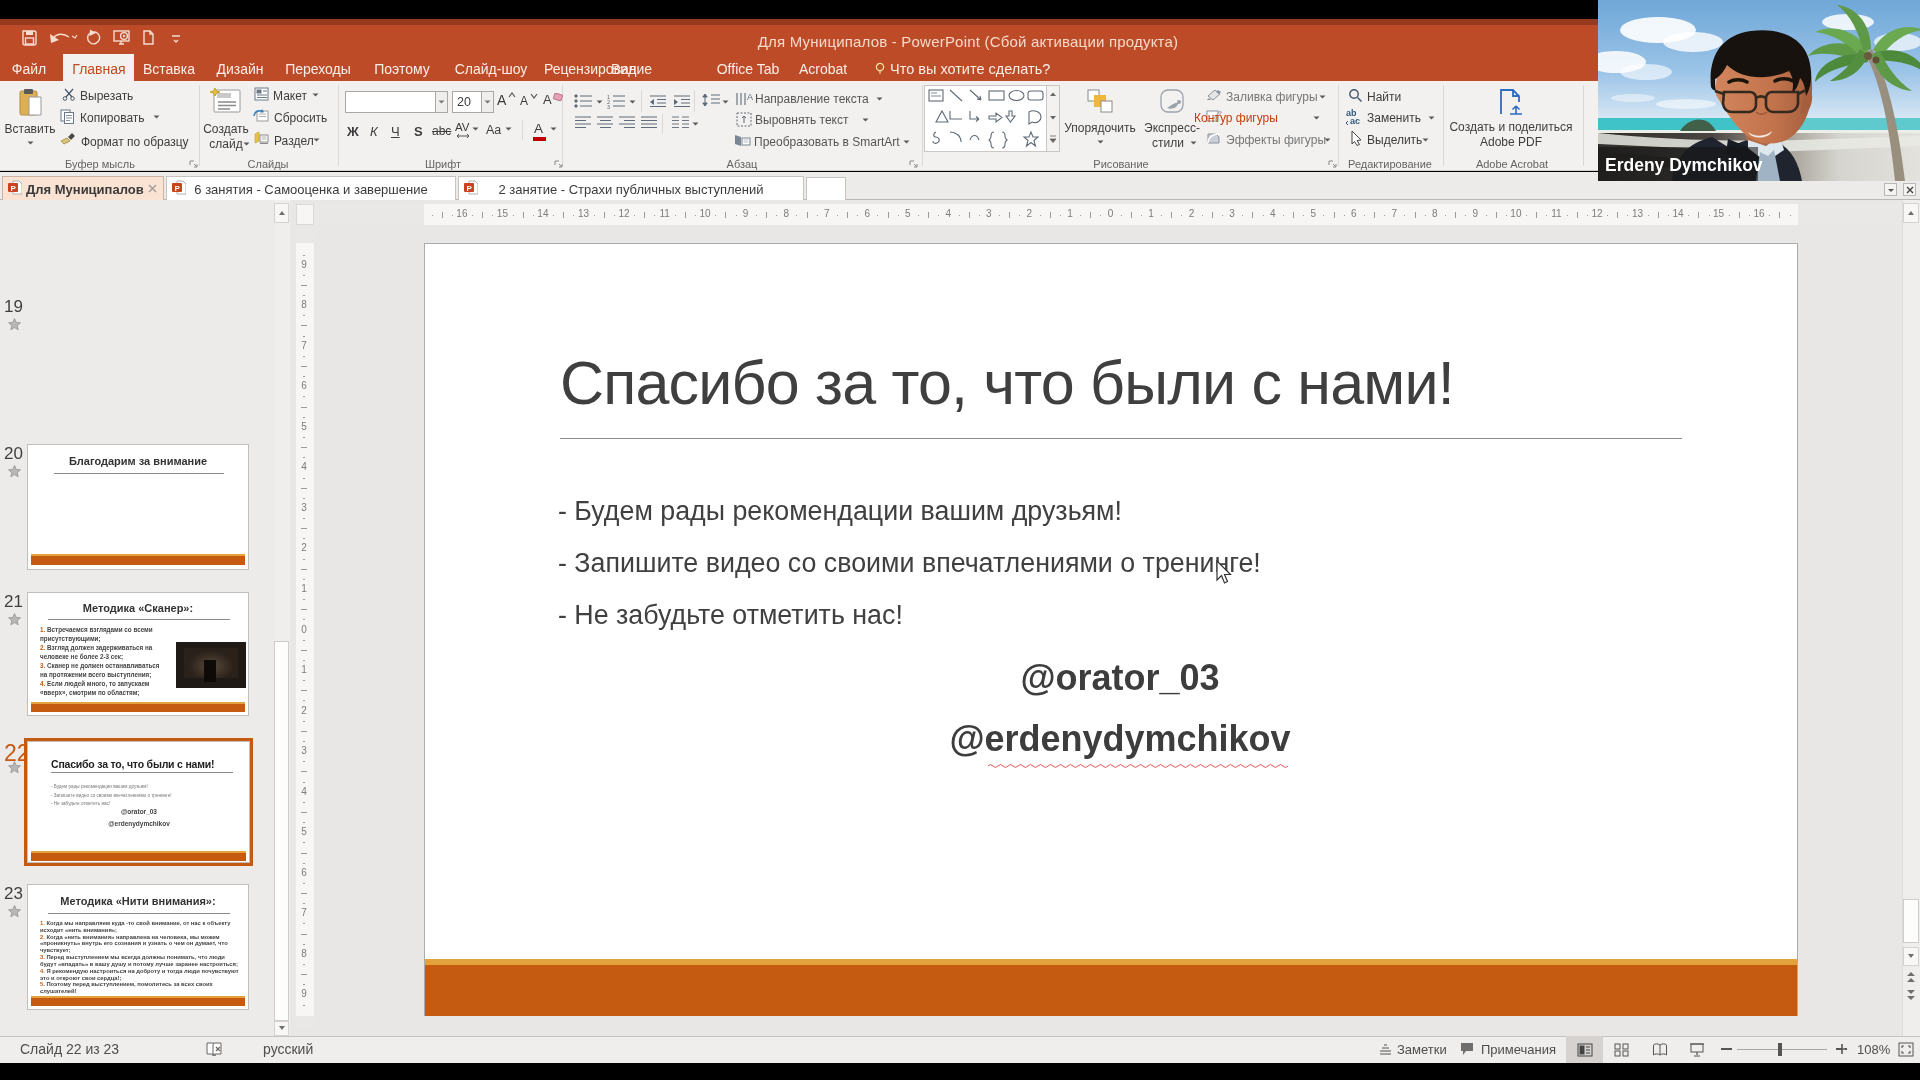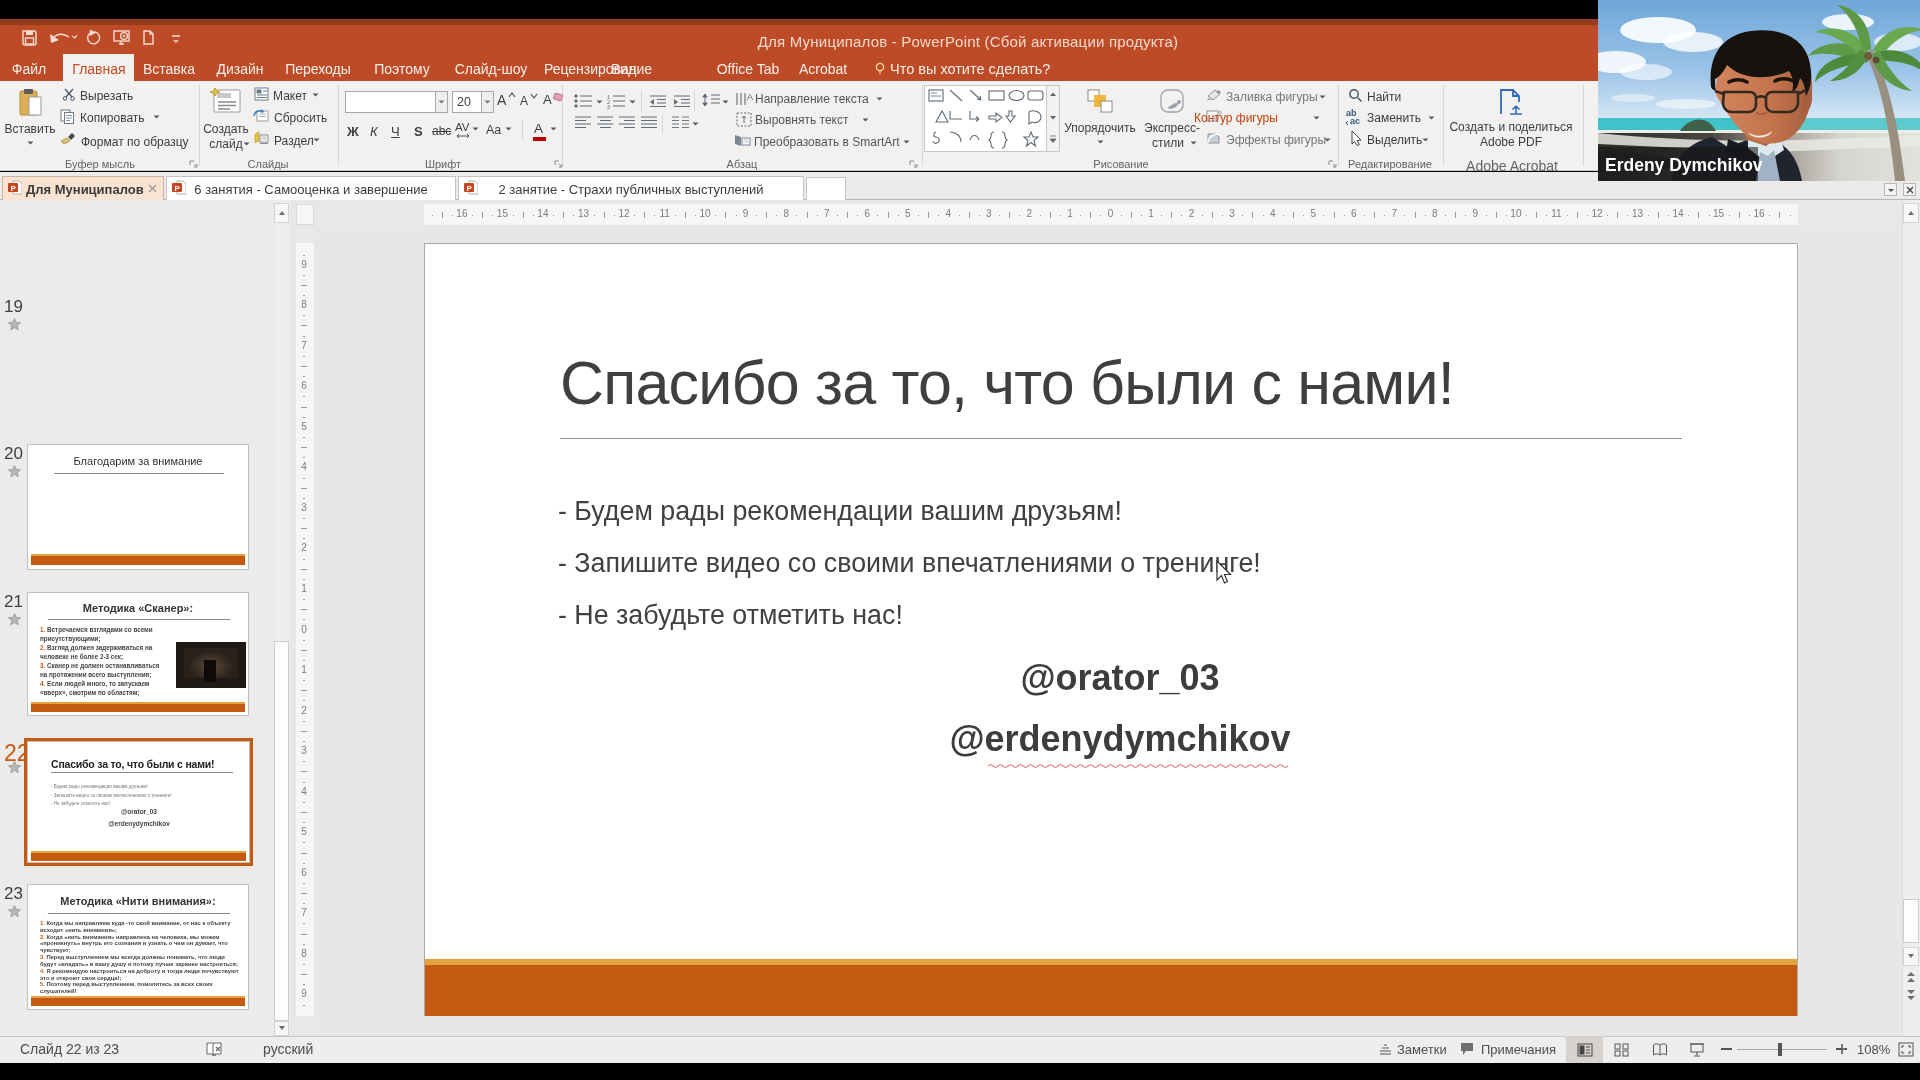--- a/index.html
+++ b/index.html
@@ -53,21 +53,21 @@
 <div class="abs" style="left:922px;top:85px;width:1px;height:81px;background:#dad7d4"></div>
 <div class="abs" style="left:1338px;top:85px;width:1px;height:81px;background:#dad7d4"></div>
 <div class="abs" style="left:1443px;top:85px;width:1px;height:81px;background:#dad7d4"></div>
 <div class="abs" style="left:1583px;top:85px;width:1px;height:81px;background:#dad7d4"></div>
 <div class="abs" style="left:20px;top:158px;width:160px;text-align:center;font-size:11px;color:#646464">Буфер мысль</div>
 <div class="abs" style="left:188px;top:158px;width:160px;text-align:center;font-size:11px;color:#646464">Слайды</div>
 <div class="abs" style="left:363px;top:158px;width:160px;text-align:center;font-size:11px;color:#646464">Шрифт</div>
 <div class="abs" style="left:662px;top:158px;width:160px;text-align:center;font-size:11px;color:#646464">Абзац</div>
 <div class="abs" style="left:1041px;top:158px;width:160px;text-align:center;font-size:11px;color:#646464">Рисование</div>
 <div class="abs" style="left:1310px;top:158px;width:160px;text-align:center;font-size:11px;color:#646464">Редактирование</div>
-<div class="abs" style="left:1432px;top:158px;width:160px;text-align:center;font-size:14px;color:#646464">Adobe Acrobat</div>
+<div class="abs" style="left:1432px;top:158px;width:160px;text-align:center;font-size:11px;color:#646464">Adobe Acrobat</div>
 <svg class="abs" style="left:188px;top:159px" width="10" height="10" viewBox="0 0 10 10" stroke="#8a8a8a" fill="none">
       <path d="M2 2h4M2 2v4M6 5l3 3M9 8v-3M9 8h-3" stroke-width="1"></path>
     </svg>
 <svg class="abs" style="left:553px;top:159px" width="10" height="10" viewBox="0 0 10 10" stroke="#8a8a8a" fill="none">
       <path d="M2 2h4M2 2v4M6 5l3 3M9 8v-3M9 8h-3" stroke-width="1"></path>
     </svg>
 <svg class="abs" style="left:908px;top:159px" width="10" height="10" viewBox="0 0 10 10" stroke="#8a8a8a" fill="none">
       <path d="M2 2h4M2 2v4M6 5l3 3M9 8v-3M9 8h-3" stroke-width="1"></path>
     </svg>
 <svg class="abs" style="left:1327px;top:159px" width="10" height="10" viewBox="0 0 10 10" stroke="#8a8a8a" fill="none">
@@ -403,21 +403,21 @@
 <div class="abs" style="left:0;top:200px;width:290px;height:836px;background:#edebe9;border-right:1px solid #c8c5c2"></div>
 <div class="abs" style="left:4px;top:297px;width:26px;font-size:17px;color:#3f3f3f">19</div>
 <svg class="abs" style="left:8px;top:318px" width="13" height="13" viewBox="0 0 13 13">
       <path d="M6.5 0.5l1.7 3.9 4.3 0.4-3.2 2.8 0.9 4.2-3.7-2.2-3.7 2.2 0.9-4.2L0.5 4.8l4.3-0.4z" fill="#b9b7b5" stroke="#8d8b89" stroke-width="0.7"></path>
     </svg>
 <div class="abs" style="left:4px;top:444px;width:26px;font-size:17px;color:#3f3f3f">20</div>
 <svg class="abs" style="left:8px;top:465px" width="13" height="13" viewBox="0 0 13 13">
       <path d="M6.5 0.5l1.7 3.9 4.3 0.4-3.2 2.8 0.9 4.2-3.7-2.2-3.7 2.2 0.9-4.2L0.5 4.8l4.3-0.4z" fill="#b9b7b5" stroke="#8d8b89" stroke-width="0.7"></path>
     </svg>
 <div class="abs" style="left:27px;top:444px;width:222px;height:126px;background:#fff;border:1px solid #c2bfbc;overflow:hidden">
-      <div style="position:absolute;left:10px;top:10px;width:200px;text-align:center;font-size:11px;font-weight:normal;color:#333">Благодарим за внимание</div>
+      <div style="position:absolute;left:10px;top:10px;width:200px;text-align:center;font-size:11px;font-weight:bold;color:#333">Благодарим за внимание</div>
       <div style="position:absolute;left:26px;top:28px;width:170px;border-top:1px solid #8a8a8a"></div>
       <div class="abs" style="left:3px;right:3px;bottom:4px;height:11px;background:#c55a11">
         <div style="height:1.5px;background:#e3a23f"></div>
       </div>
     </div>
 <div class="abs" style="left:4px;top:592px;width:26px;font-size:17px;color:#3f3f3f">21</div>
 <svg class="abs" style="left:8px;top:613px" width="13" height="13" viewBox="0 0 13 13">
       <path d="M6.5 0.5l1.7 3.9 4.3 0.4-3.2 2.8 0.9 4.2-3.7-2.2-3.7 2.2 0.9-4.2L0.5 4.8l4.3-0.4z" fill="#b9b7b5" stroke="#8d8b89" stroke-width="0.7"></path>
     </svg>
 <div class="abs" style="left:27px;top:592px;width:222px;height:124px;background:#fff;border:1px solid #c2bfbc;overflow:hidden">

